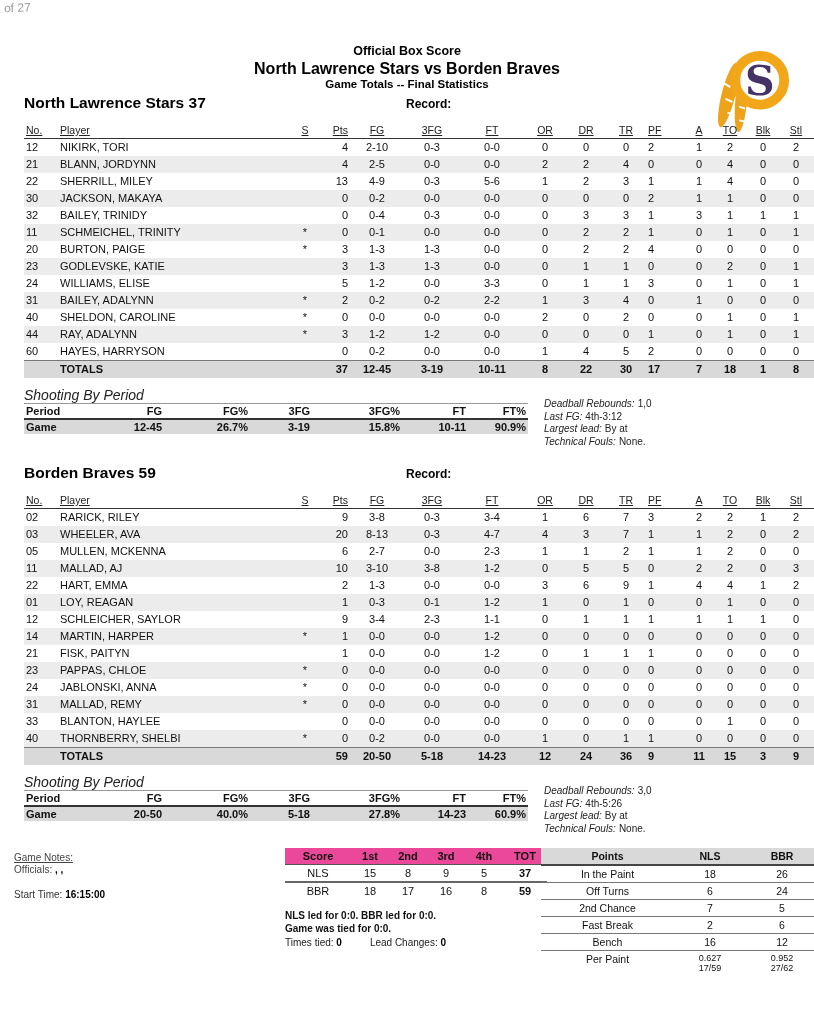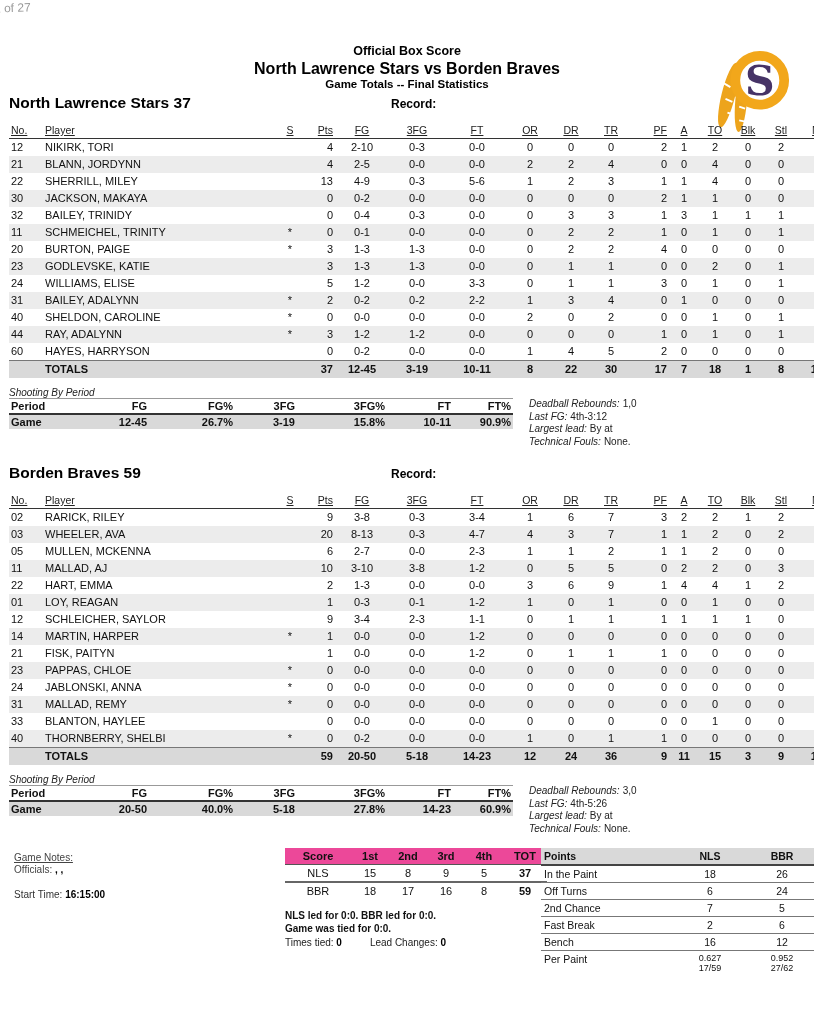--- a/index.html
+++ b/index.html
@@ -9,21 +9,21 @@
   }
   .page-num{position:absolute;top:1px;left:-6px;color:#9a9a9a;font-size:12px;transform:rotate(-2deg);}
 
   .doc-header{position:absolute;top:44px;left:0;width:100%;text-align:center;font-weight:bold;line-height:1.2;color:#000;}
   .h-line1{font-size:12.5px;}
   .h-line2{font-size:16px;}
   .h-line3,.h-line4{font-size:11.5px;}
 
   .logo{position:absolute;top:48px;right:22px;width:88px;height:90px;}
 
-  .team-section{position:absolute;left:9px;width:786px;}
+  .team-section{position:absolute;left:24px;width:786px;}
   #team1{top:94px;}
   #team2{top:464px;}
   .team-title-row{position:relative;height:22px;}
   .team-name{font-size:15.5px;font-weight:bold;color:#000;}
   .record{position:absolute;left:382px;top:3px;font-weight:bold;font-size:12px;color:#000;}
 
   table{border-collapse:collapse;table-layout:fixed;}
   .box{width:786px;font-size:11px;margin-top:7px;}
   .box td{padding:2px 2px;line-height:13px;white-space:nowrap;overflow:hidden;}
   .box thead td{border-bottom:1.5px solid #333;color:#222;font-size:10.5px;padding:1px 2px;text-decoration:underline;}
@@ -32,30 +32,30 @@
   .box td:nth-child(1){width:30px;text-align:left;}
   .box td:nth-child(2){width:232px;text-align:left;}
   .box td:nth-child(3){width:18px;text-align:center;}
   .box td:nth-child(4){width:30px;text-align:right;}
   .box td:nth-child(5){width:50px;text-align:center;}
   .box td:nth-child(6){width:52px;text-align:center;}
   .box td:nth-child(7){width:60px;text-align:center;}
   .box td:nth-child(8){width:38px;text-align:center;}
   .box td:nth-child(9){width:36px;text-align:center;}
   .box td:nth-child(10){width:36px;text-align:center;}
-  .box td:nth-child(11){width:34px;text-align:right;}
+  .box td:nth-child(11){width:34px;text-align:left;}
   .box td:nth-child(12){width:26px;text-align:center;}
   .box td:nth-child(13){width:28px;text-align:center;}
   .box td:nth-child(14){width:30px;text-align:center;}
   .box td:nth-child(15){width:28px;text-align:center;}
   .box td:nth-child(16){width:30px;text-align:right;}
   .box td:nth-child(17){width:38px;text-align:right;}
 
   .shoot-row{display:flex;align-items:flex-start;margin-top:9px;}
-  .shooting-label{font-style:italic;font-size:10px;color:#222;}
+  .shooting-label{font-style:italic;font-size:14px;color:#222;}
   .shoot{width:476px;font-size:11px;}
   .shoot td{padding:1px 2px;text-align:right;white-space:nowrap;}
   .shoot thead td{font-weight:bold;border-top:1px solid #999;border-bottom:2px solid #333;}
   .shoot tbody td{background:#d9d9d9;font-weight:bold;}
   .shoot td:nth-child(1){width:60px;text-align:left;}
   .shoot td:nth-child(2){width:72px;}
   .shoot td:nth-child(3){width:82px;}
   .shoot td:nth-child(4){width:58px;}
   .shoot td:nth-child(5){width:86px;}
   .shoot td:nth-child(6){width:62px;}
@@ -81,21 +81,21 @@
   .score td:nth-child(n+2){width:34px;}
   .score td:last-child{width:40px;font-weight:bold;}
   .lead-notes{margin-top:10px;font-weight:bold;font-size:10px;line-height:1.3;color:#111;}
   .tied-row{margin-top:2px;font-size:10px;display:flex;gap:28px;color:#222;}
   .tied-row b{color:#000;}
 
   .fpoints{position:absolute;left:527px;top:0;width:260px;}
   .points{width:259px;font-size:10.5px;}
   .points td{padding:2px 3px;border-bottom:1.5px solid #777;}
   .points thead td{background:#d9d9d9;font-weight:bold;border-bottom:2px solid #444;}
-  .points td:nth-child(1){width:127px;text-align:left;}
+  .points td:nth-child(1){width:127px;text-align:center;}
   .points td:nth-child(2),.points td:nth-child(3){width:66px;text-align:center;}
   .points tfoot td{border-bottom:none;vertical-align:top;}
   .perposs-val{font-size:9px;line-height:1.15;text-align:center;}
 </style>
 </head>
 <body>
 
 <div class="page-num">2 of 27</div>
 
 <div class="doc-header">

